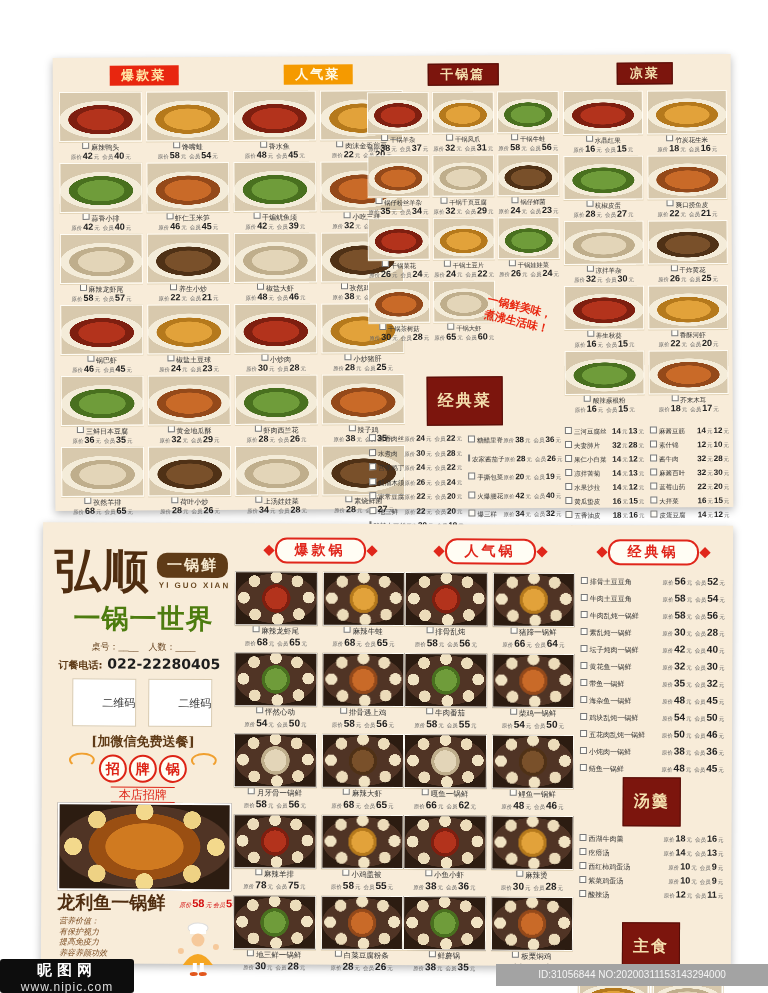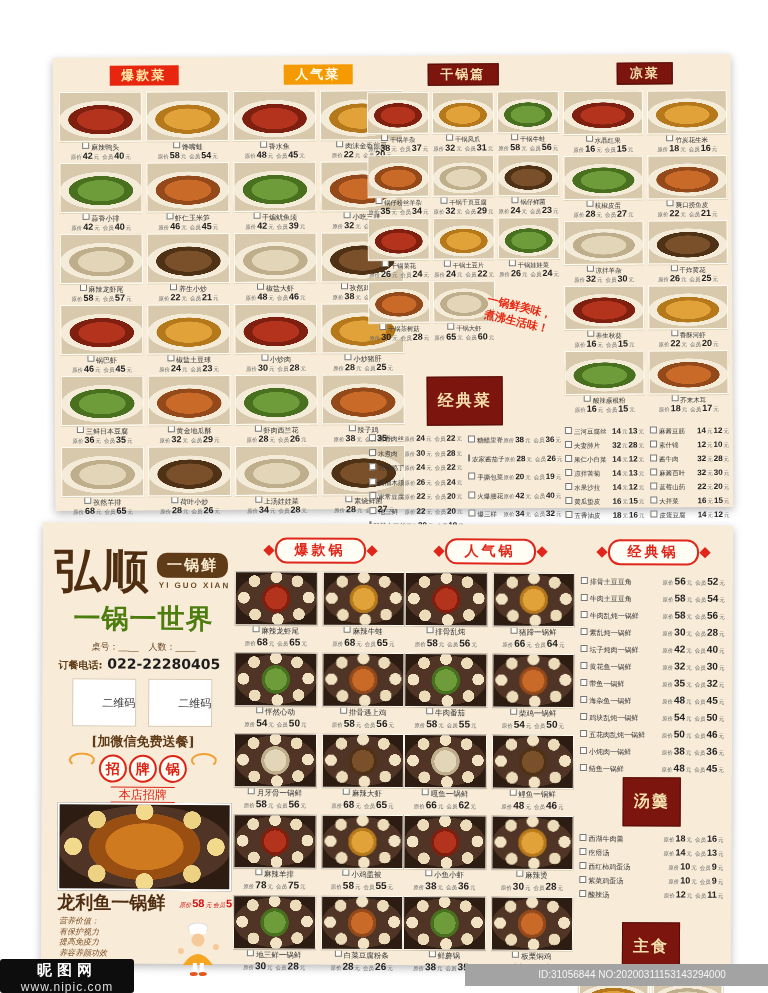--- a/index.html
+++ b/index.html
@@ -106,21 +106,21 @@
   .chef{position:absolute;left:122px;top:384px;}
   
   .staplephotos{display:flex;gap:4px;margin:2px 0 3px;}
   .staplephotos .photo{flex:1;height:38px;}
   
   .nipic{position:absolute;left:0;top:959px;width:134px;height:34px;background:#0d0d0d;
          border-radius:3px;color:#fff;text-align:center;}
   .nipic .t1{font:700 15px "DejaVu Serif",serif;letter-spacing:5px;padding-top:2px;}
   .nipic .t2{font-size:12px;color:#ddd;letter-spacing:1px;}
   .idbar{position:absolute;right:0;top:964px;width:272px;height:22px;background:#a3a3a3;
-         color:#f4f4f4;font-size:10px;line-height:22px;text-align:center;padding-left:31px;}
+         color:#f4f4f4;font-size:10px;line-height:22px;text-align:center;}
 </style>
 </head>
 <body>
 
 <div id="stage">
 
   <div id="p1" class="page">
 
     <div class="col" style="left:6px;top:8px;width:170px">
       <span class="badge red">爆款菜</span>

